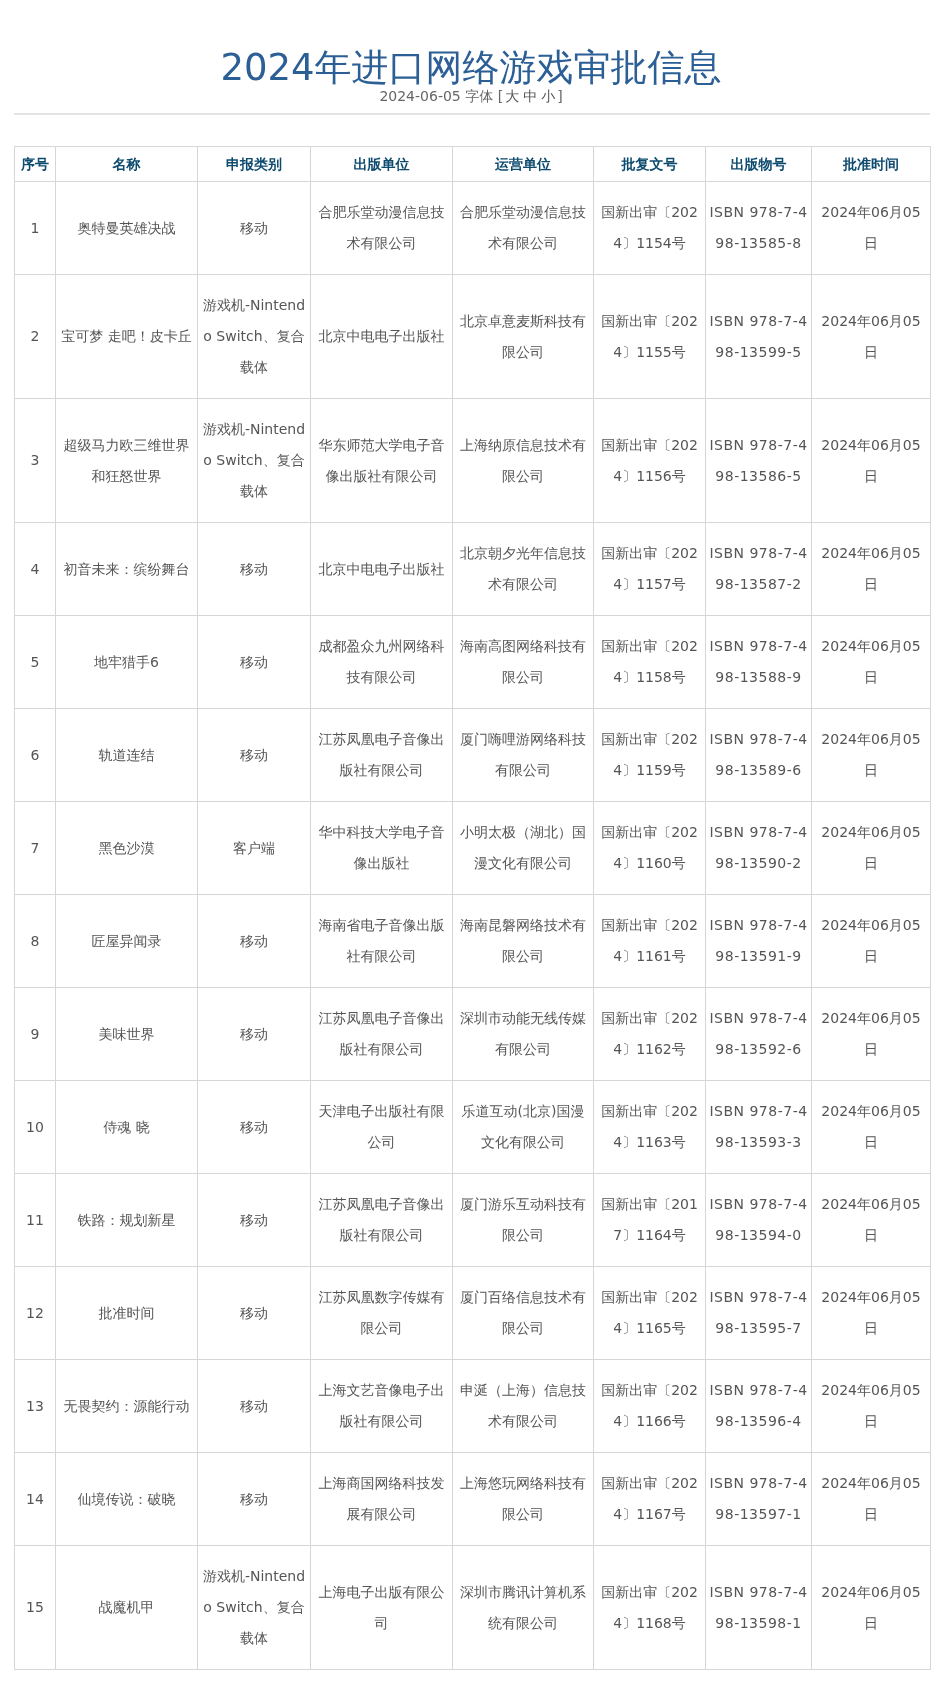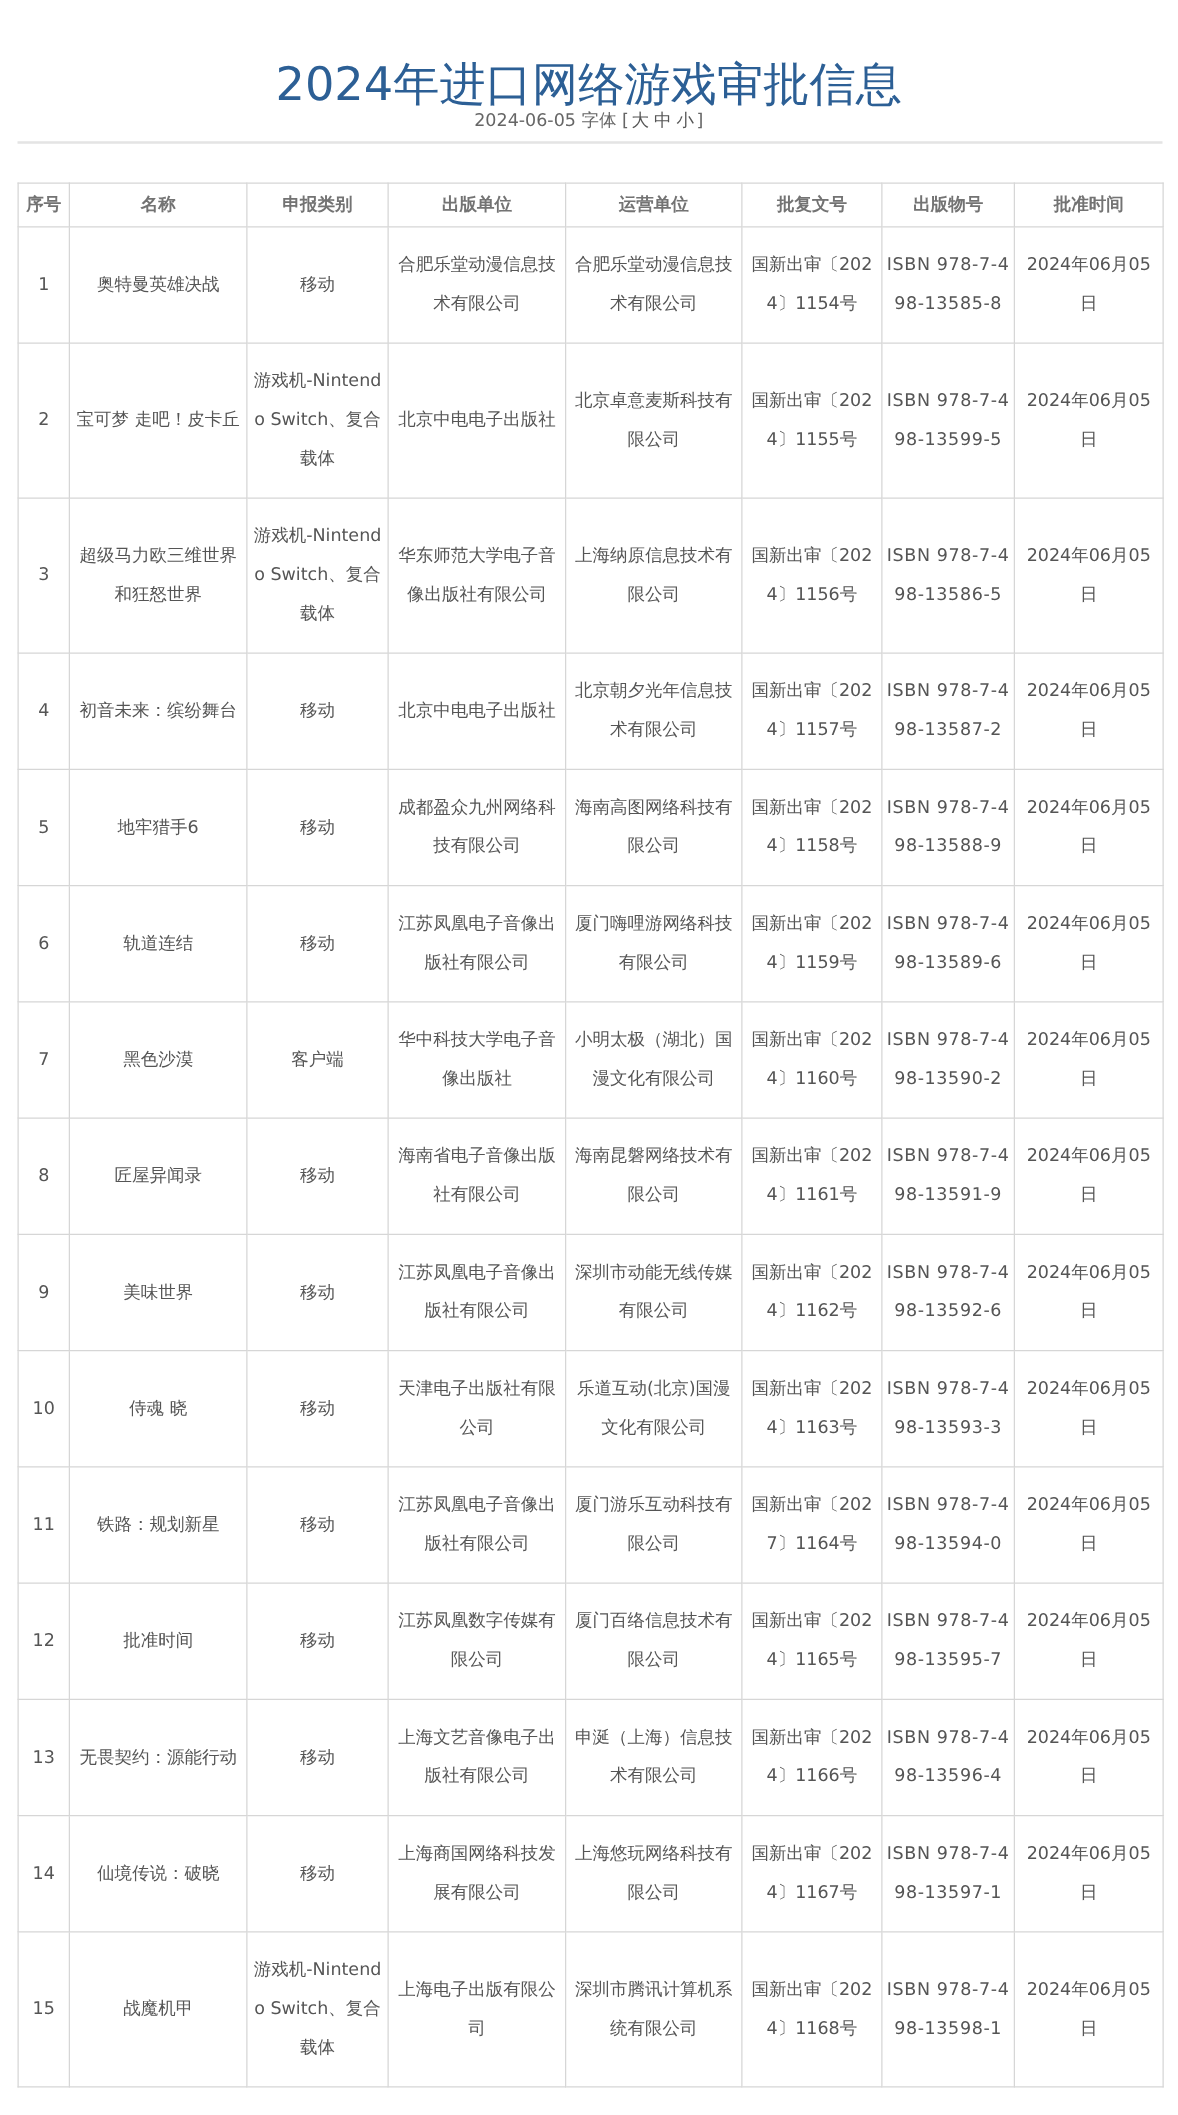--- a/index.html
+++ b/index.html
@@ -9,21 +9,21 @@
            font-size: 37px; color: #2c5f95; font-weight: normal; letter-spacing: 0; }
   .meta { position: absolute; left: 0; top: 88px; width: 942px; text-align: center;
           font-size: 14px; color: #666666; }
   .meta .date { }
   .meta .fs a { color: #555555; text-decoration: none; margin: 0 2px; cursor: pointer; }
   .rule { position: absolute; left: 14px; top: 113px; width: 916px; height: 2px; background: #e4e4e4; }
   table { position: absolute; left: 14px; top: 146px; width: 916px; border-collapse: collapse;
           table-layout: fixed; font-size: 14px; }
   th, td { border: 1px solid #d6d6d6; text-align: center; vertical-align: middle;
            padding: 0 3px; line-height: 31px; color: #555555; word-break: break-all; }
-  th { height: 34px; line-height: 34px; color: #737373; font-weight: bold; font-size: 14px; }
+  th { height: 34px; line-height: 34px; color: #0c4a6e; font-weight: bold; font-size: 14px; }
   td { height: 92px; }
   tr.tall td { height: 123px; }
   td.isbn { letter-spacing: 0.5px; text-align: center; }
 </style>
 </head>
 <body>
 
 <h1 class="title">2024年进口网络游戏审批信息</h1>
 
 <div class="meta">
@@ -159,21 +159,21 @@
         <td>国新出审〔2024〕1163号</td>
         <td class="isbn">ISBN 978-7-498-13593-3</td>
         <td>2024年06月05日</td>
       </tr>
       <tr>
         <td>11</td>
         <td>铁路：规划新星</td>
         <td>移动</td>
         <td>江苏凤凰电子音像出版社有限公司</td>
         <td>厦门游乐互动科技有限公司</td>
-        <td>国新出审〔2027〕1164号</td>
+        <td>国新出审〔2017〕1164号</td>
         <td class="isbn">ISBN 978-7-498-13594-0</td>
         <td>2024年06月05日</td>
       </tr>
       <tr>
         <td>12</td>
         <td>批准时间</td>
         <td>移动</td>
         <td>江苏凤凰数字传媒有限公司</td>
         <td>厦门百络信息技术有限公司</td>
         <td>国新出审〔2024〕1165号</td>

